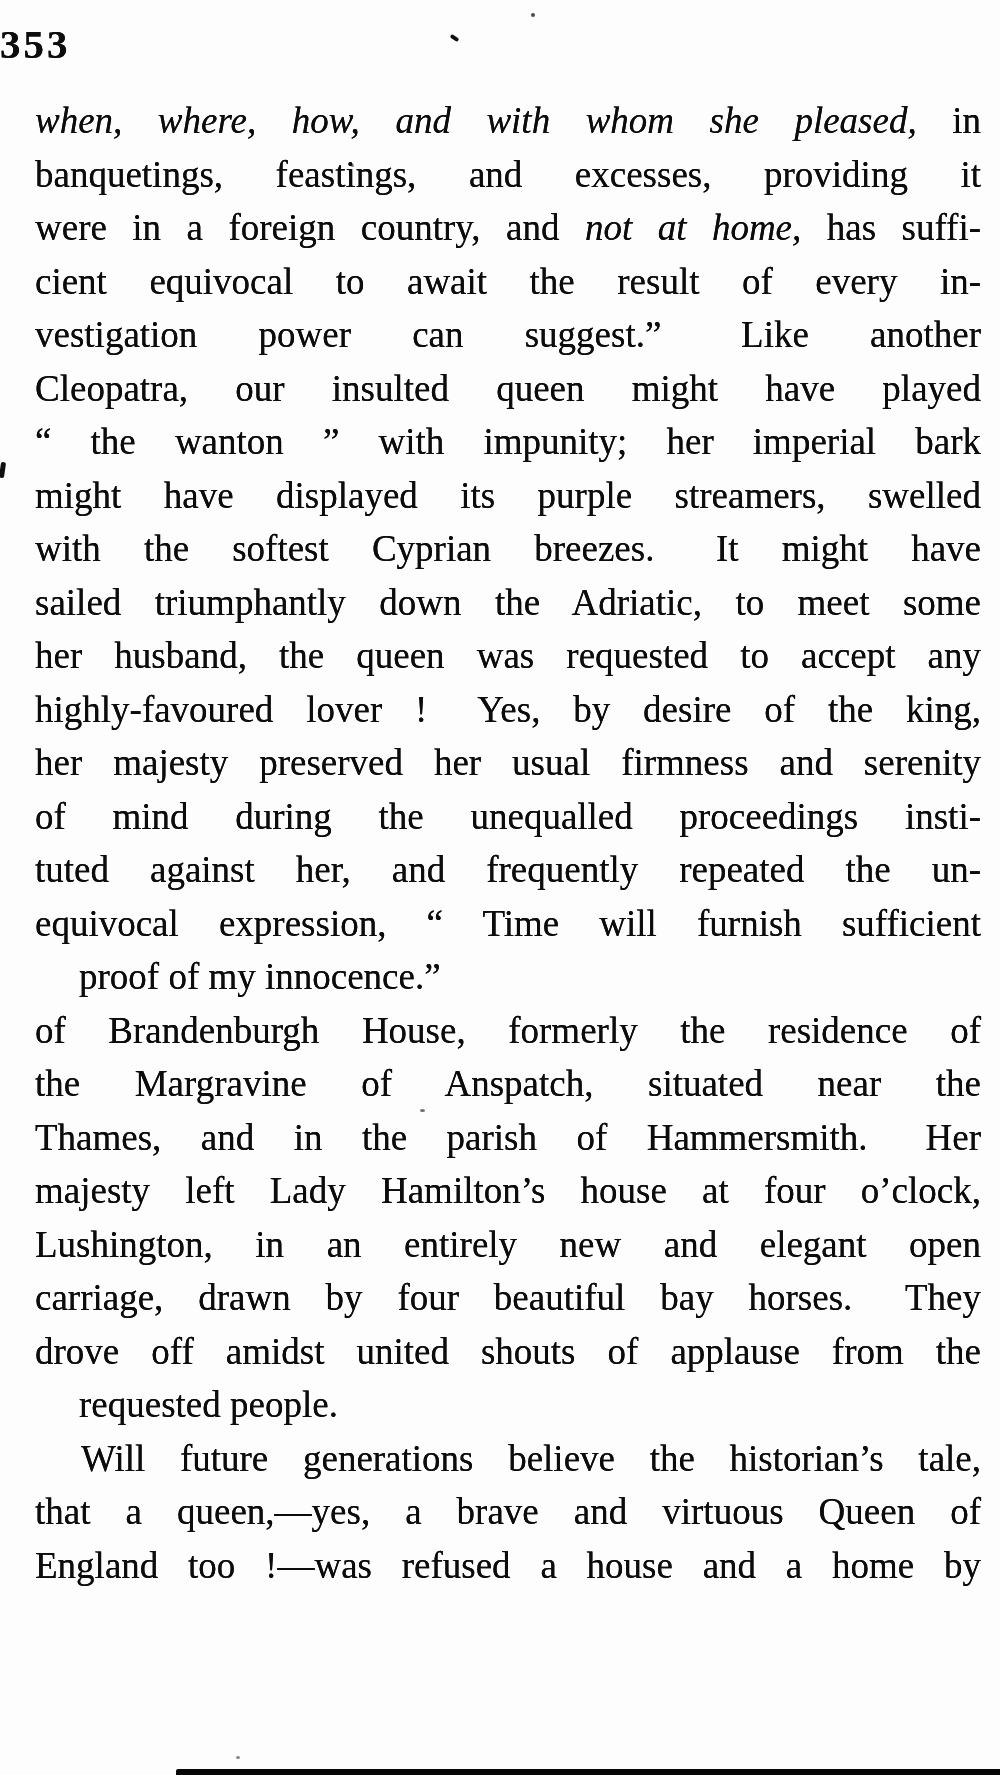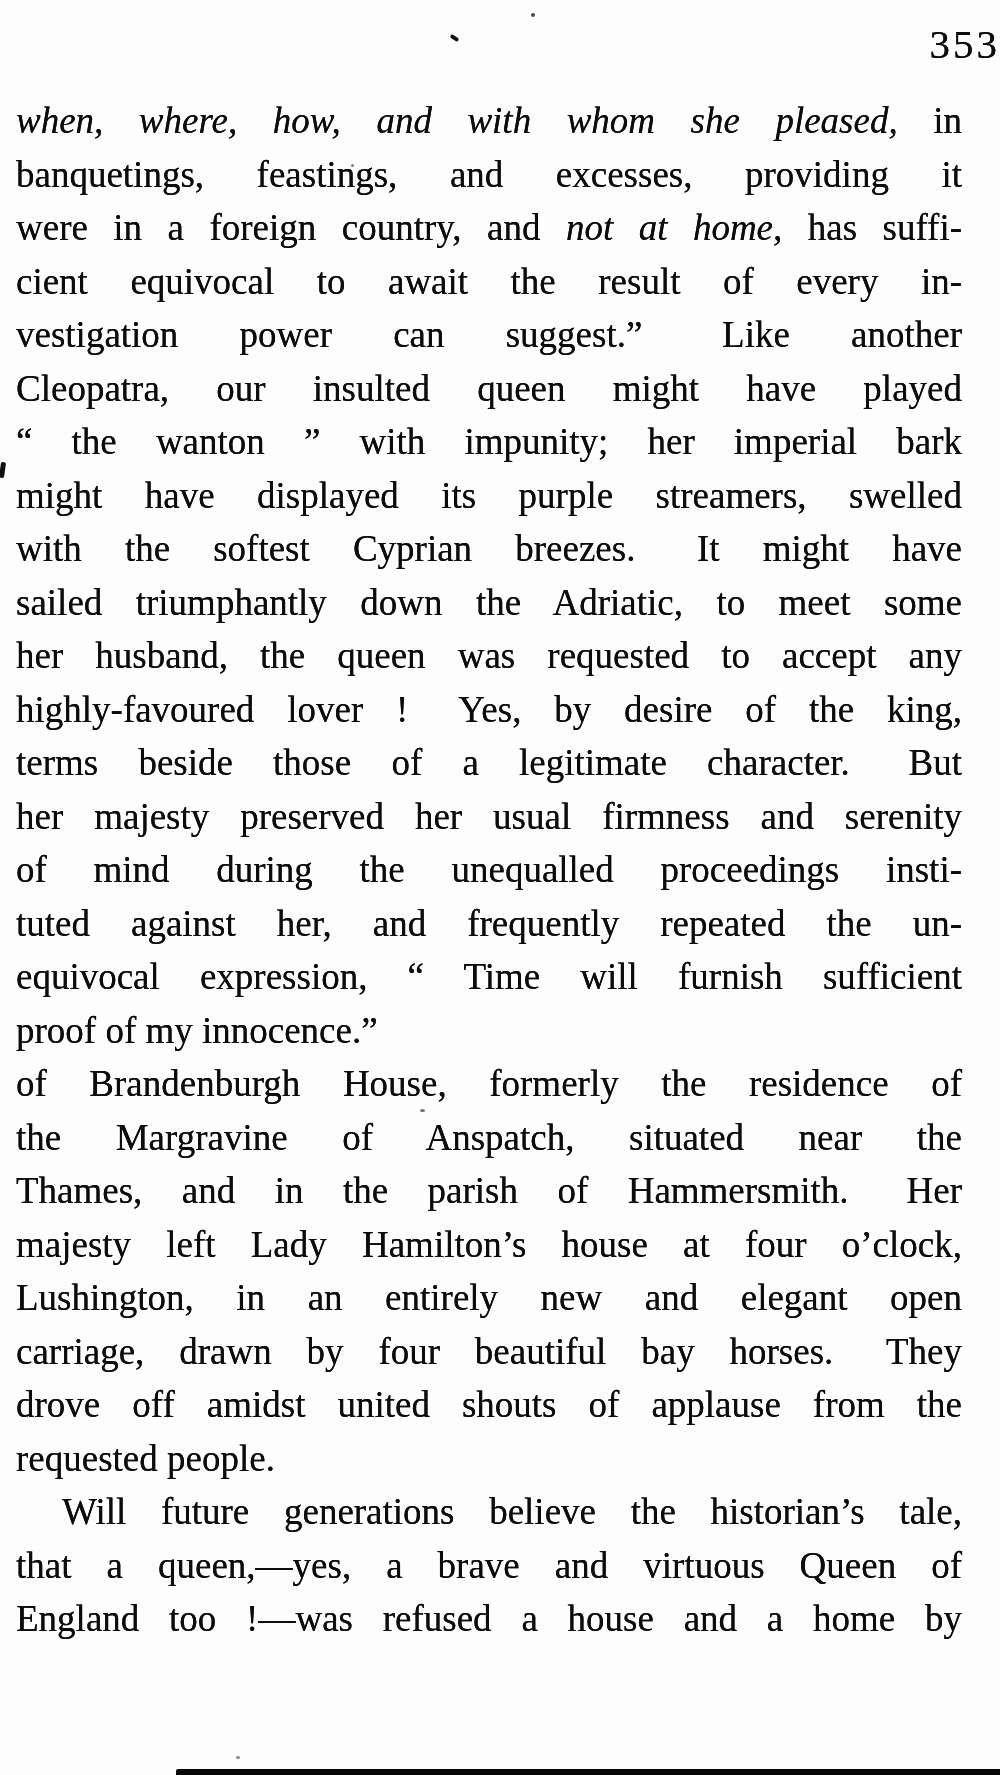--- a/index.html
+++ b/index.html
@@ -6,36 +6,36 @@
   .page{
     position:relative;
     width:1000px;height:1775px;
     background:var(--paper,#fdfdfd);
     overflow:hidden;
     font-family:"Liberation Serif","DejaVu Serif",serif;
     color:var(--ink,#0c0c0c);
   }
   .page-number{
     position:absolute;top:20px;left:0;width:100%;
-    text-align:right;
-    font-size:41px;font-weight:400;
+    text-align:left;
+    font-size:41px;font-weight:700;
     letter-spacing:3px;
     text-shadow:0 0 0.5px currentColor;
   }
   .text-block{
-    position:absolute;top:94px;left:16px;width:946px;
+    position:absolute;top:94px;left:35px;width:946px;
     font-size:37px;line-height:53.5px;
     text-shadow:0 0 0.6px currentColor;
   }
   .line{
     text-align:justify;
     text-align-last:justify;
     white-space:normal;
   }
-  .line.parend{text-align-last:left;}
+  .line.parend{text-align-last:left;margin-left:44px;}
   .line.indent{padding-left:46px;}
   .it{font-style:italic;}
   
   .artifact{position:absolute;background:#101010;}
   .tick-353{left:450px;top:36px;width:9px;height:4px;transform:rotate(32deg);border-radius:2px;}
   .dot-top{left:531px;top:13px;width:4px;height:4px;border-radius:50%;opacity:.75;}
   .edge-quote{left:0px;top:462px;width:5px;height:16px;border-radius:2px;transform:rotate(8deg);}
   .speck-a{left:351px;top:164px;width:3px;height:3px;border-radius:50%;opacity:.55;}
   .speck-b{left:420px;top:1109px;width:5px;height:3px;border-radius:50%;opacity:.6;}
   .speck-c{left:236px;top:1756px;width:4px;height:3px;border-radius:50%;opacity:.5;}
@@ -56,21 +56,20 @@
       <div class="line"><span>were in a foreign country, and </span><span class="it">not at home,</span><span> has suffi-</span></div>
       <div class="line"><span>cient equivocal to await the result of every in-</span></div>
       <div class="line"><span>vestigation power can suggest.”  Like another</span></div>
       <div class="line"><span>Cleopatra, our insulted queen might have played</span></div>
       <div class="line"><span>“ the wanton ” with impunity; her imperial bark</span></div>
       <div class="line"><span>might have displayed its purple streamers, swelled</span></div>
       <div class="line"><span>with the softest Cyprian breezes.  It might have</span></div>
       <div class="line"><span>sailed triumphantly down the Adriatic, to meet some</span></div>
       <div class="line"><span>her husband, the queen was requested to accept any</span></div>
       <div class="line"><span>highly-favoured lover !  Yes, by desire of the king,</span></div>
-      <div class="line"><span>terms beside those of a legitimate character.  But</span></div>
       <div class="line"><span>her majesty preserved her usual firmness and serenity</span></div>
       <div class="line"><span>of mind during the unequalled proceedings insti-</span></div>
       <div class="line"><span>tuted against her, and frequently repeated the un-</span></div>
       <div class="line"><span>equivocal expression, “ Time will furnish sufficient</span></div>
       <div class="line parend"><span>proof of my innocence.”</span></div>
       <div class="line"><span>of Brandenburgh House, formerly the residence of</span></div>
       <div class="line"><span>the Margravine of Anspatch, situated near the</span></div>
       <div class="line"><span>Thames, and in the parish of Hammersmith.  Her</span></div>
       <div class="line"><span>majesty left Lady Hamilton’s house at four o’clock,</span></div>
       <div class="line"><span>Lushington, in an entirely new and elegant open</span></div>

